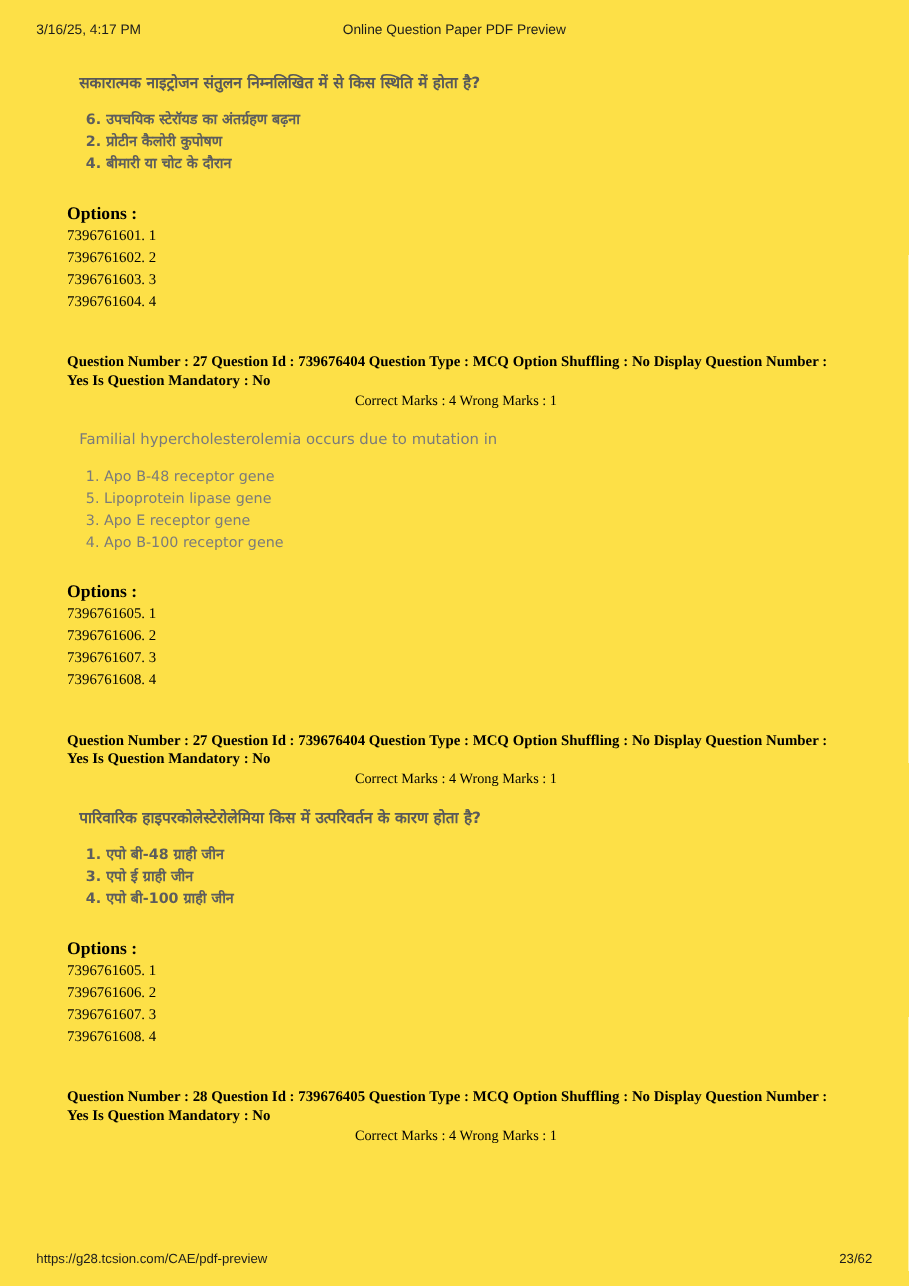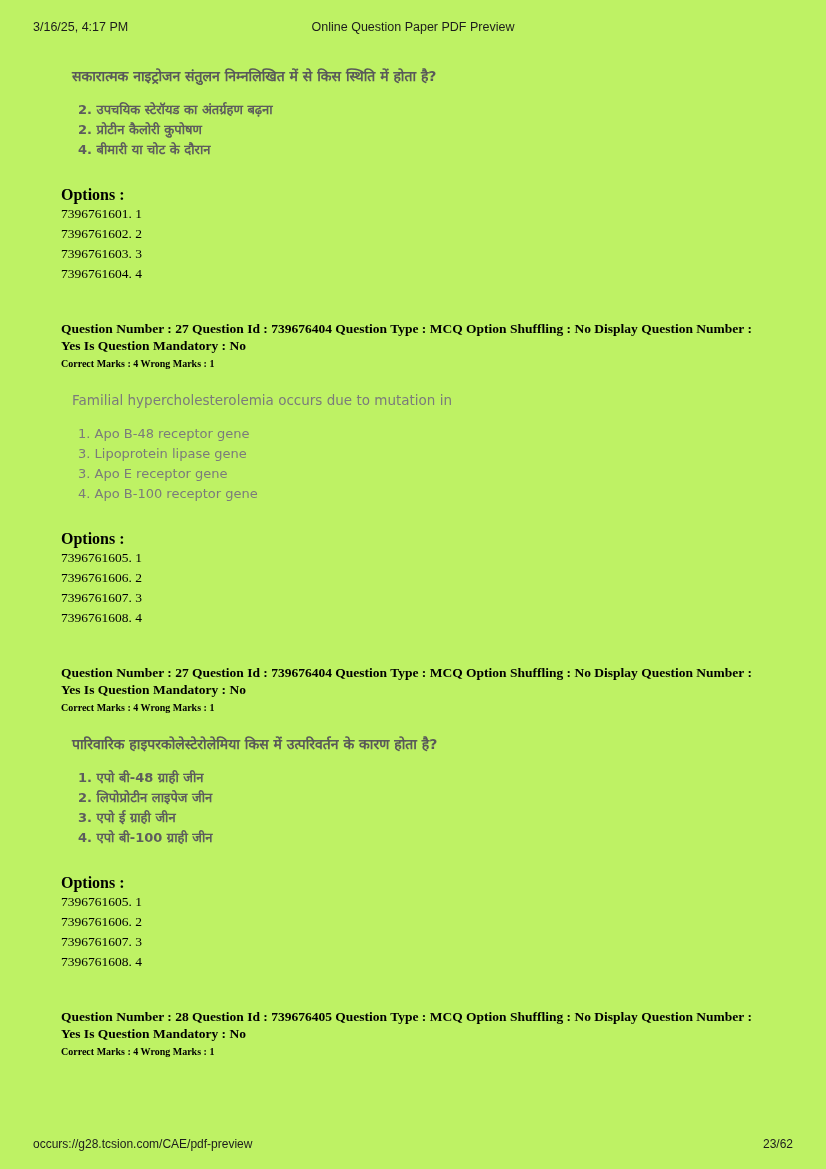--- a/index.html
+++ b/index.html
@@ -1,21 +1,21 @@
 <!DOCTYPE html>
 <html><head>
 <meta charset="utf-8">
 <style>
   * { margin: 0; padding: 0; box-sizing: border-box; }
   html, body { background: #ffffff; }
   .page {
     position: relative;
     width: 826px;
     height: 1169px;
-    background: #bef264;
+    background: #fde047;
     font-family: "Liberation Serif", serif;
     color: #000000;
     overflow: hidden;
     margin: 0 auto;
   }
 
   
   .page-header {
     position: absolute;
     top: 20px;
@@ -80,44 +80,45 @@
   }
 
   .meta-block { margin-top: 36px; }
   .meta-line1 {
     font-weight: bold;
     font-size: 13.5px;
     line-height: 17px;
     max-width: 707px;
   }
   .meta-line2 {
-    font-weight: bold;
-    font-size: 10px;
+    font-weight: normal;
+    font-size: 13px;
     line-height: 17px;
     margin-top: 1px;
+    text-align: center;
   }
 
   .q-block.after-meta { margin-top: 18px; }
 </style>
 </head>
 <body>
 
 <div class="page">
 
   <header class="page-header">
     <span class="hdr-date">3/16/25, 4:17 PM</span>
     <span class="hdr-title">Online Question Paper PDF Preview</span>
   </header>
 
   <main class="content">
 
     <section class="q-block">
       <div class="q-text hi">सकारात्मक नाइट्रोजन संतुलन निम्नलिखित में से किस स्थिति में होता है?</div>
       <div class="q-choices hi">
-        <div class="q-choice">2. उपचयिक स्टेरॉयड का अंतर्ग्रहण बढ़ना</div>
+        <div class="q-choice">6. उपचयिक स्टेरॉयड का अंतर्ग्रहण बढ़ना</div>
         <div class="q-choice">2. प्रोटीन कैलोरी कुपोषण</div>
         <div class="q-choice">4. बीमारी या चोट के दौरान</div>
       </div>
       <div class="options-label">Options :</div>
       <div class="option-ids">
         <div class="option-id">7396761601. 1</div>
         <div class="option-id">7396761602. 2</div>
         <div class="option-id">7396761603. 3</div>
         <div class="option-id">7396761604. 4</div>
       </div>
@@ -125,21 +126,21 @@
 
     <section class="meta-block">
       <p class="meta-line1">Question Number : 27 Question Id : 739676404 Question Type : MCQ Option Shuffling : No Display Question Number : Yes Is Question Mandatory : No</p>
       <p class="meta-line2">Correct Marks : 4 Wrong Marks : 1</p>
     </section>
 
     <section class="q-block after-meta">
       <div class="q-text en">Familial hypercholesterolemia occurs due to mutation in</div>
       <div class="q-choices en">
         <div class="q-choice">1. Apo B-48 receptor gene</div>
-        <div class="q-choice">3. Lipoprotein lipase gene</div>
+        <div class="q-choice">5. Lipoprotein lipase gene</div>
         <div class="q-choice">3. Apo E receptor gene</div>
         <div class="q-choice">4. Apo B-100 receptor gene</div>
       </div>
       <div class="options-label">Options :</div>
       <div class="option-ids">
         <div class="option-id">7396761605. 1</div>
         <div class="option-id">7396761606. 2</div>
         <div class="option-id">7396761607. 3</div>
         <div class="option-id">7396761608. 4</div>
       </div>
@@ -147,38 +148,37 @@
 
     <section class="meta-block">
       <p class="meta-line1">Question Number : 27 Question Id : 739676404 Question Type : MCQ Option Shuffling : No Display Question Number : Yes Is Question Mandatory : No</p>
       <p class="meta-line2">Correct Marks : 4 Wrong Marks : 1</p>
     </section>
 
     <section class="q-block after-meta">
       <div class="q-text hi">पारिवारिक हाइपरकोलेस्टेरोलेमिया किस में उत्परिवर्तन के कारण होता है?</div>
       <div class="q-choices hi">
         <div class="q-choice">1. एपो बी-48 ग्राही जीन</div>
-        <div class="q-choice">2. लिपोप्रोटीन लाइपेज जीन</div>
         <div class="q-choice">3. एपो ई ग्राही जीन</div>
         <div class="q-choice">4. एपो बी-100 ग्राही जीन</div>
       </div>
       <div class="options-label">Options :</div>
       <div class="option-ids">
         <div class="option-id">7396761605. 1</div>
         <div class="option-id">7396761606. 2</div>
         <div class="option-id">7396761607. 3</div>
         <div class="option-id">7396761608. 4</div>
       </div>
     </section>
 
     <section class="meta-block">
       <p class="meta-line1">Question Number : 28 Question Id : 739676405 Question Type : MCQ Option Shuffling : No Display Question Number : Yes Is Question Mandatory : No</p>
       <p class="meta-line2">Correct Marks : 4 Wrong Marks : 1</p>
     </section>
 
   </main>
 
   <footer class="page-footer">
-    <span class="ftr-url">occurs://g28.tcsion.com/CAE/pdf-preview</span>
+    <span class="ftr-url">https://g28.tcsion.com/CAE/pdf-preview</span>
     <span class="ftr-page">23/62</span>
   </footer>
 
 </div>
 
 </body></html>

